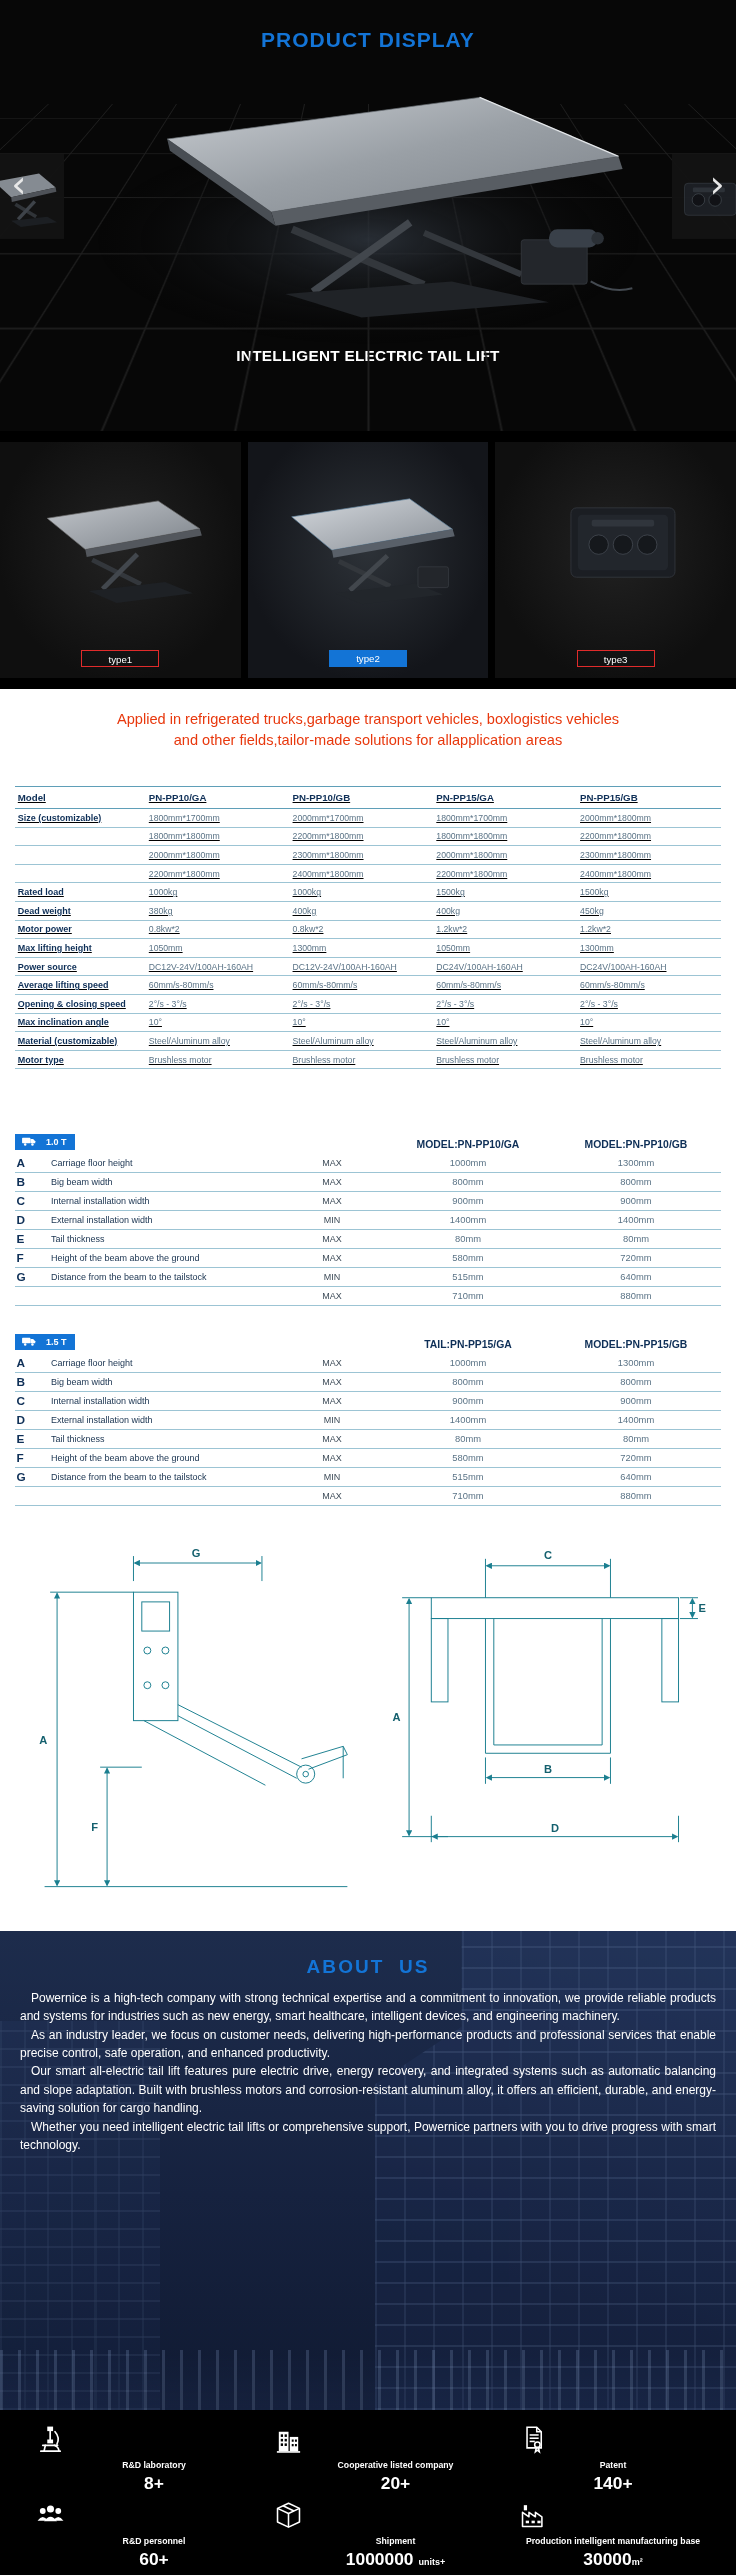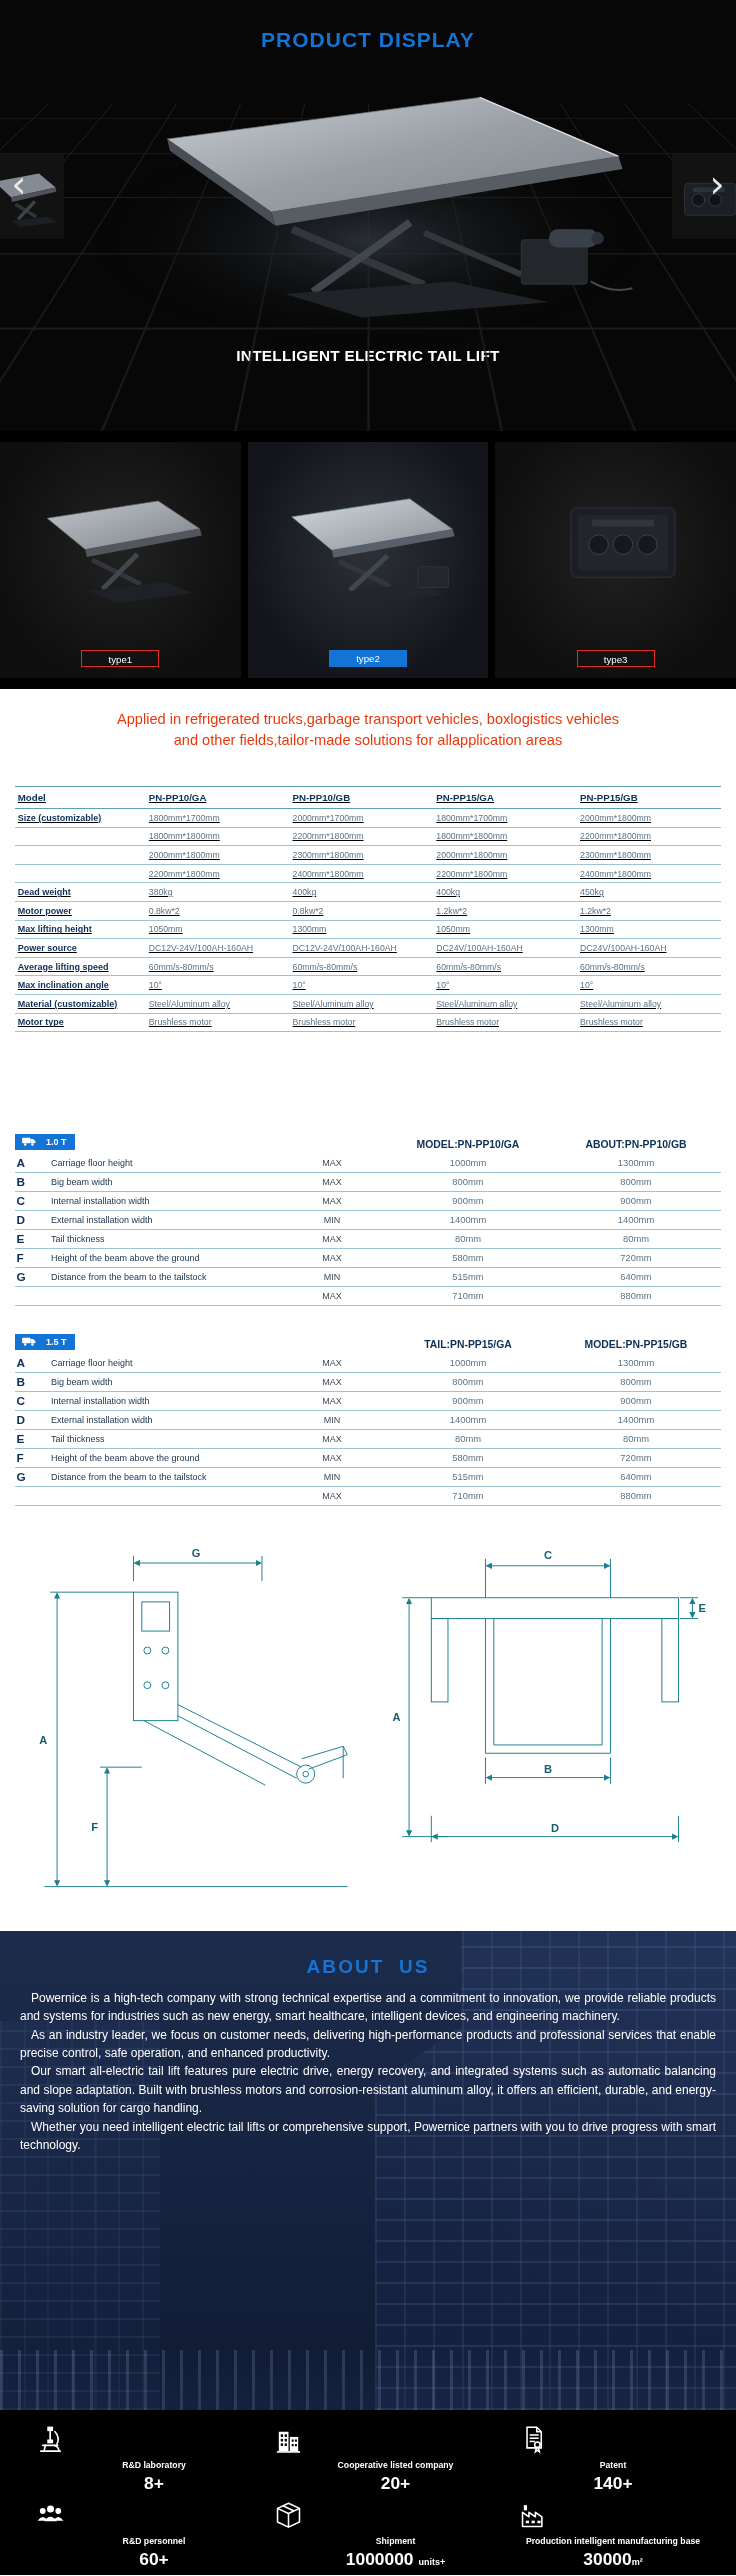--- a/index.html
+++ b/index.html
@@ -260,20 +260,27 @@
         <td>2300mm*1800mm</td>
       </tr>
       <tr>
         <td class="lbl"></td>
         <td>2200mm*1800mm</td>
         <td>2400mm*1800mm</td>
         <td>2200mm*1800mm</td>
         <td>2400mm*1800mm</td>
       </tr>
       <tr>
+        <td class="lbl">Rated load</td>
+        <td>1000kg</td>
+        <td>1000kg</td>
+        <td>1500kg</td>
+        <td>1500kg</td>
+      </tr>
+      <tr>
         <td class="lbl">Dead weight</td>
         <td>380kg</td>
         <td>400kg</td>
         <td>400kg</td>
         <td>450kg</td>
       </tr>
       <tr>
         <td class="lbl">Motor power</td>
         <td>0.8kw*2</td>
         <td>0.8kw*2</td>
@@ -293,20 +300,27 @@
         <td>DC12V-24V/100AH-160AH</td>
         <td>DC24V/100AH-160AH</td>
         <td>DC24V/100AH-160AH</td>
       </tr>
       <tr>
         <td class="lbl">Average lifting speed</td>
         <td>60mm/s-80mm/s</td>
         <td>60mm/s-80mm/s</td>
         <td>60mm/s-80mm/s</td>
         <td>60mm/s-80mm/s</td>
+      </tr>
+      <tr>
+        <td class="lbl">Opening &amp; closing speed</td>
+        <td>2°/s - 3°/s</td>
+        <td>2°/s - 3°/s</td>
+        <td>2°/s - 3°/s</td>
+        <td>2°/s - 3°/s</td>
       </tr>
       <tr>
         <td class="lbl">Max inclination angle</td>
         <td>10°</td>
         <td>10°</td>
         <td>10°</td>
         <td>10°</td>
       </tr>
       <tr>
         <td class="lbl">Material (customizable)</td>
@@ -334,21 +348,21 @@
           <g fill="#fff">
               <rect x="0" y="1" width="12" height="8" rx="1"></rect>
               <path d="M12 3 h4 l3 3 v3 h-7 z"></path>
               <circle cx="4.5" cy="11" r="1.8"></circle>
               <circle cx="15" cy="11" r="1.8"></circle>
             </g>
         </svg>
         <span>1.0 T</span>
       </div>
       <div class="dim-model m1">MODEL:PN-PP10/GA</div>
-      <div class="dim-model m2">ABOUT:PN-PP10/GB</div>
+      <div class="dim-model m2">MODEL:PN-PP10/GB</div>
     </div>
     <div class="dim-row">
       <div class="dim-letter">A</div>
       <div class="dim-desc">Carriage floor height</div>
       <div class="dim-limit">MAX</div>
       <div class="dim-val">1000mm</div>
       <div class="dim-val">1300mm</div>
     </div>
     <div class="dim-row">
       <div class="dim-letter">B</div>

